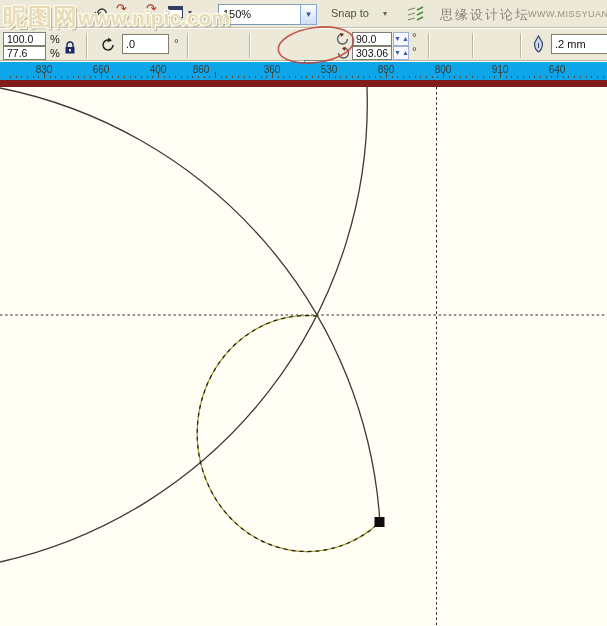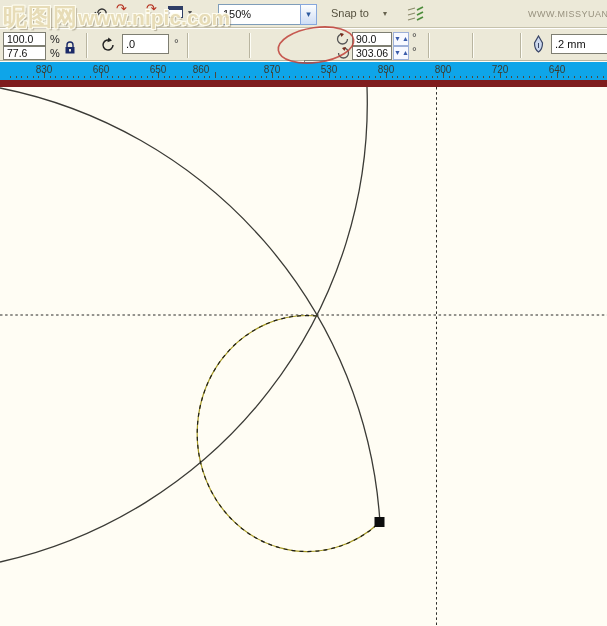--- a/index.html
+++ b/index.html
@@ -79,20 +79,21 @@
     <div class="combo-btn">▾</div>
 
     <span class="snapto">Snap to</span>
     <span class="snap-arrow">▾</span>
 
     <svg class="icon" style="position:absolute;left:406px;top:5px;" width="20" height="18">
       <path d="M2 5 l7 -2 M2 10 l7 -2 M2 15 l7 -2" stroke="#8a8a6a" stroke-width="1.2" fill="none"></path>
       <path d="M11 5 l6 -3 M11 10 l6 -3 M11 15 l6 -3" stroke="#4d8c3c" stroke-width="1.8" fill="none"></path>
     </svg>
 
+    <span class="wm-missyuan-name">思缘设计论坛</span>
     <span class="wm-missyuan-url">WWW.MISSYUAN.COM</span>
   </div>
 
   <div class="tb2">
     <input class="fld" style="left: 3px; top: 3px; width: 43px; height: 14px; font-size: 10.5px;" value="100.0">
     <input class="fld" style="left: 3px; top: 17px; width: 43px; height: 14px; font-size: 10.5px;" value="77.6">
     <span class="lbl" style="left:50px;top:4px;">%</span>
     <span class="lbl" style="left:50px;top:18px;">%</span>
 
     <svg class="icon" style="position:absolute;left:63px;top:11px;" width="14" height="15">
@@ -217,21 +218,21 @@
         <div class="tick" style="left: 106.7px;"></div>
         <div class="tick" style="left: 112.4px;"></div>
         <div class="tick" style="left: 118.1px;"></div>
         <div class="tick" style="left: 123.8px;"></div>
         <div class="tick" style="left: 129.5px;"></div>
         <div class="tick" style="left: 135.2px;"></div>
         <div class="tick" style="left: 140.9px;"></div>
         <div class="tick" style="left: 146.6px;"></div>
         <div class="tick" style="left: 152.3px;"></div>
         <div class="tick tick-major" style="left: 158px;"></div>
-        <div class="tick-label" style="left: 158px;">650</div>
+        <div class="tick-label" style="left: 158px;">400</div>
         <div class="tick" style="left: 163.7px;"></div>
         <div class="tick" style="left: 169.4px;"></div>
         <div class="tick" style="left: 175.1px;"></div>
         <div class="tick" style="left: 180.8px;"></div>
         <div class="tick" style="left: 186.5px;"></div>
         <div class="tick" style="left: 192.2px;"></div>
         <div class="tick" style="left: 197.9px;"></div>
         <div class="tick" style="left: 203.6px;"></div>
         <div class="tick" style="left: 209.3px;"></div>
         <div class="tick tick-major" style="left: 215px;"></div>
@@ -239,21 +240,21 @@
         <div class="tick" style="left: 220.7px;"></div>
         <div class="tick" style="left: 226.4px;"></div>
         <div class="tick" style="left: 232.1px;"></div>
         <div class="tick" style="left: 237.8px;"></div>
         <div class="tick" style="left: 243.5px;"></div>
         <div class="tick" style="left: 249.2px;"></div>
         <div class="tick" style="left: 254.9px;"></div>
         <div class="tick" style="left: 260.6px;"></div>
         <div class="tick" style="left: 266.3px;"></div>
         <div class="tick tick-major" style="left: 272px;"></div>
-        <div class="tick-label" style="left: 272px;">870</div>
+        <div class="tick-label" style="left: 272px;">360</div>
         <div class="tick" style="left: 277.7px;"></div>
         <div class="tick" style="left: 283.4px;"></div>
         <div class="tick" style="left: 289.1px;"></div>
         <div class="tick" style="left: 294.8px;"></div>
         <div class="tick" style="left: 300.5px;"></div>
         <div class="tick" style="left: 306.2px;"></div>
         <div class="tick" style="left: 311.9px;"></div>
         <div class="tick" style="left: 317.6px;"></div>
         <div class="tick" style="left: 323.3px;"></div>
         <div class="tick tick-major" style="left: 329px;"></div>
@@ -283,21 +284,21 @@
         <div class="tick" style="left: 448.7px;"></div>
         <div class="tick" style="left: 454.4px;"></div>
         <div class="tick" style="left: 460.1px;"></div>
         <div class="tick" style="left: 465.8px;"></div>
         <div class="tick" style="left: 471.5px;"></div>
         <div class="tick" style="left: 477.2px;"></div>
         <div class="tick" style="left: 482.9px;"></div>
         <div class="tick" style="left: 488.6px;"></div>
         <div class="tick" style="left: 494.3px;"></div>
         <div class="tick tick-major" style="left: 500px;"></div>
-        <div class="tick-label" style="left: 500px;">720</div>
+        <div class="tick-label" style="left: 500px;">910</div>
         <div class="tick" style="left: 505.7px;"></div>
         <div class="tick" style="left: 511.4px;"></div>
         <div class="tick" style="left: 517.1px;"></div>
         <div class="tick" style="left: 522.8px;"></div>
         <div class="tick" style="left: 528.5px;"></div>
         <div class="tick" style="left: 534.2px;"></div>
         <div class="tick" style="left: 539.9px;"></div>
         <div class="tick" style="left: 545.6px;"></div>
         <div class="tick" style="left: 551.3px;"></div>
         <div class="tick tick-major" style="left: 557px;"></div>

